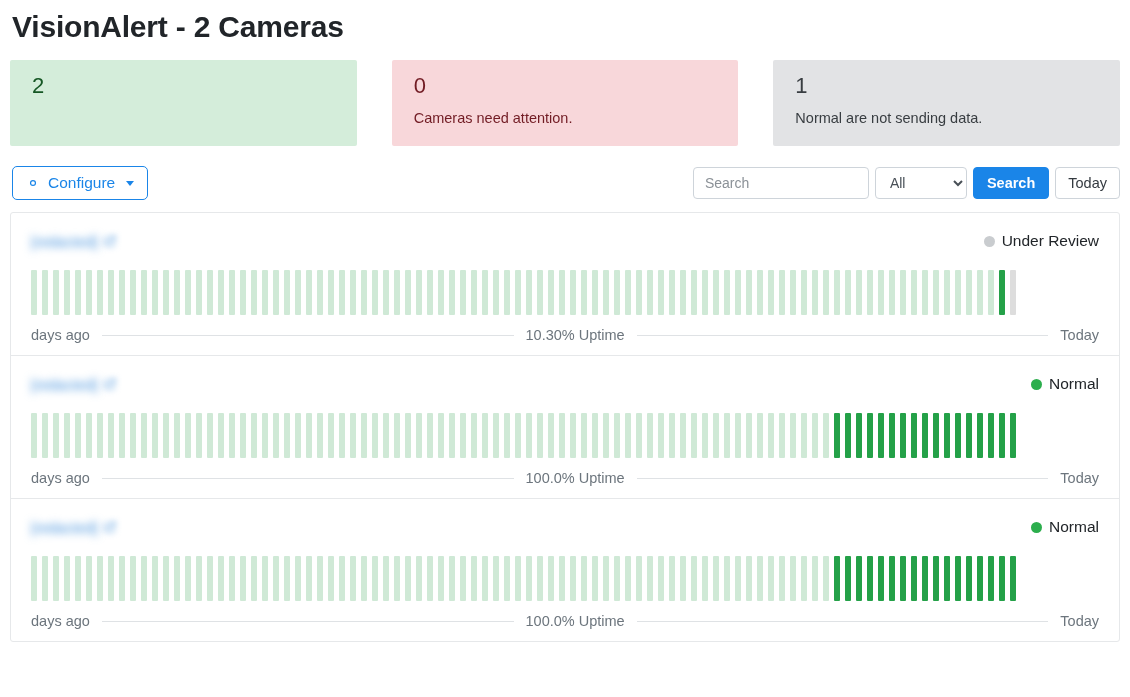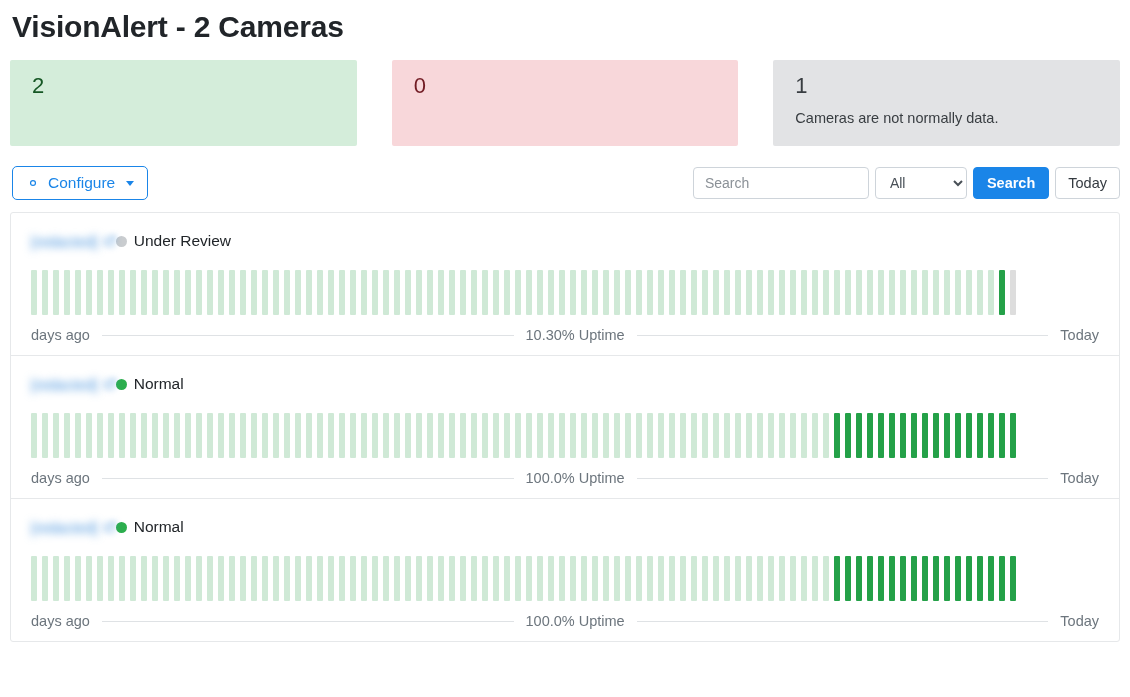--- a/index.html
+++ b/index.html
@@ -140,20 +140,21 @@
     border: 1px solid #e6e8ea;
     border-radius: 3px;
     background: #fff;
   }
   .camera-row { padding: 17px 20px 12px 20px; }
   .camera-row + .camera-row { border-top: 1px solid #e6e8ea; }
 
   .camera-head {
     display: flex;
     align-items: center;
+    justify-content: space-between;
     height: 22px;
   }
   .camera-name-wrap { display: flex; align-items: center; gap: 6px; }
   .camera-name {
     font-size: 15px;
     color: #3d8ddb;
     filter: blur(4px);
     user-select: none;
     white-space: nowrap;
   }
@@ -188,24 +189,25 @@
 <div class="page">
 
   <div class="page-title">VisionAlert - 2 Cameras</div>
 
   <div class="summary-row">
     <div class="summary-card green">
       <div class="summary-count">2</div>
     </div>
     <div class="summary-card red">
       <div class="summary-count">0</div>
+      <div class="summary-text">Cameras need attention.</div>
     </div>
     <div class="summary-card gray">
       <div class="summary-count">1</div>
-      <div class="summary-text">Cameras are not normally data.</div>
+      <div class="summary-text">Normal are not sending data.</div>
     </div>
   </div>
 
   <div class="toolbar">
     <button class="configure-btn">
       <span class="gear">
         <svg width="14" height="14" viewBox="0 0 16 16" fill="#1a85e8">
           <path d="M8 4.5a3.5 3.5 0 100 7 3.5 3.5 0 000-7zm0 5.6a2.1 2.1 0 110-4.2 2.1 2.1 0 010 4.2z"></path>
           <path d="M14.3 9.3l-1.2-.7c.1-.4.1-.8 0-1.2l1.2-.7a.5.5 0 00.2-.6l-1.2-2a.5.5 0 00-.6-.2l-1.3.5c-.3-.3-.7-.5-1.1-.6L10.1.9A.5.5 0 009.6.5H6.4a.5.5 0 00-.5.4l-.2 1.4c-.4.1-.8.3-1.1.6l-1.3-.5a.5.5 0 00-.6.2l-1.2 2a.5.5 0 00.2.6l1.2.7c-.1.4-.1.8 0 1.2l-1.2.7a.5.5 0 00-.2.6l1.2 2c.1.2.4.3.6.2l1.3-.5c.3.3.7.5 1.1.6l.2 1.4c0 .3.2.4.5.4h3.2c.3 0 .5-.2.5-.4l.2-1.4c.4-.1.8-.3 1.1-.6l1.3.5c.2.1.5 0 .6-.2l1.2-2a.5.5 0 00-.2-.6z" opacity="0"></path>
         </svg>

